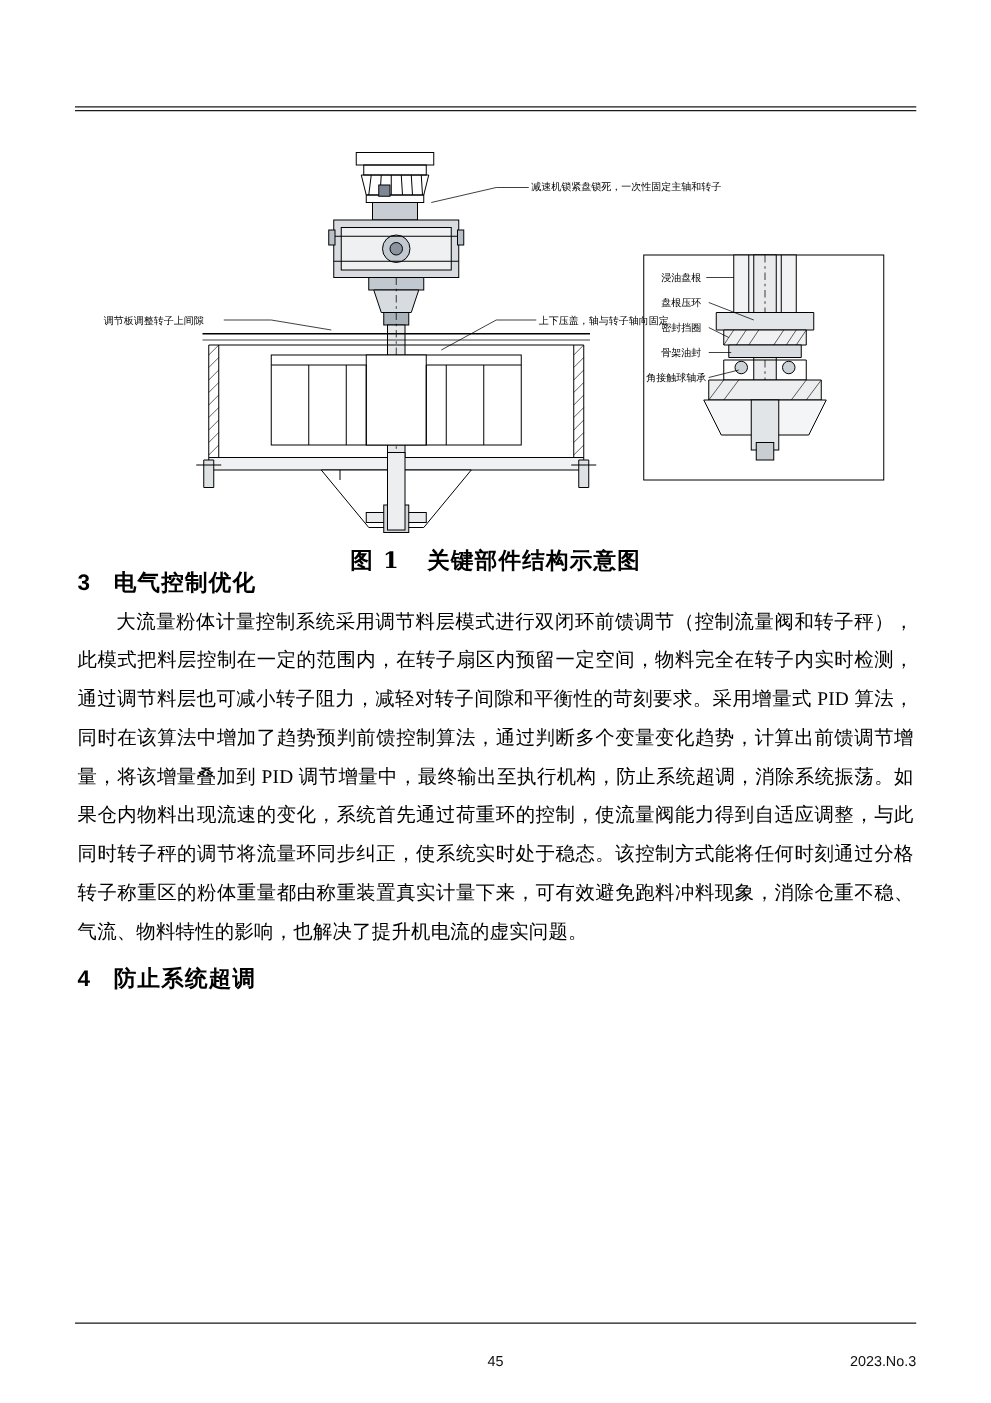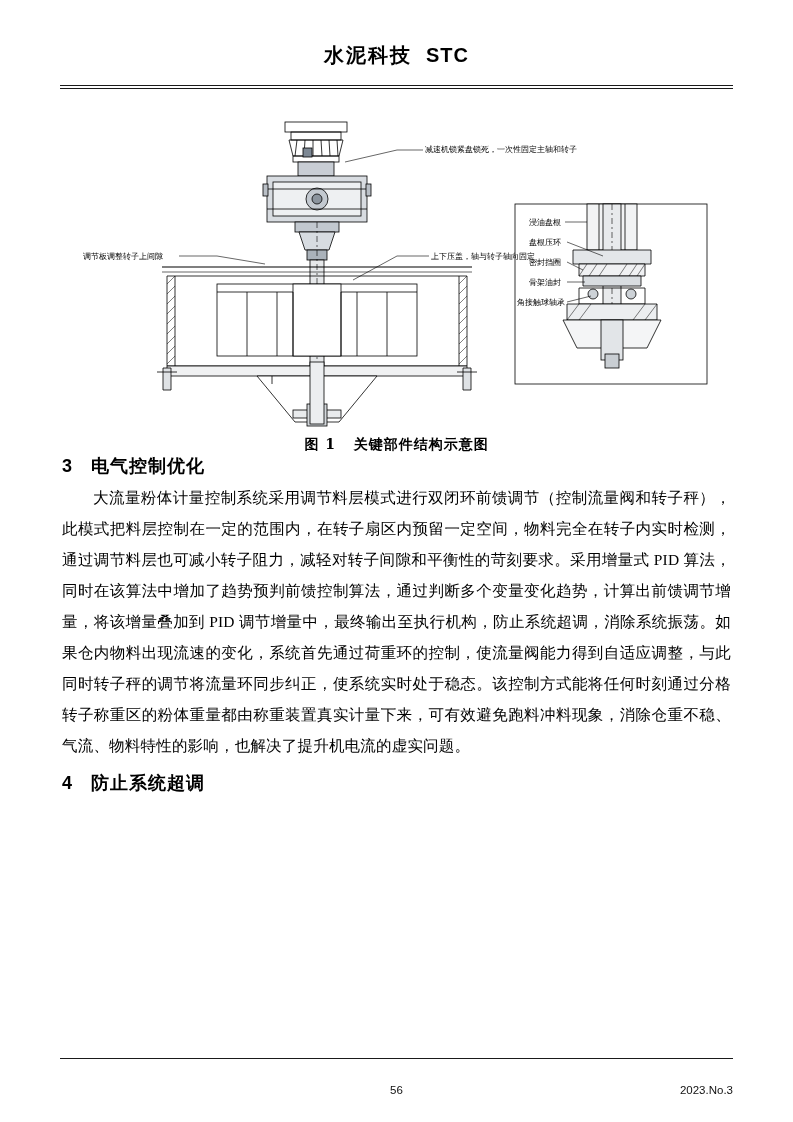--- a/index.html
+++ b/index.html
@@ -59,21 +59,21 @@
   
   .figure{
     position:relative;
     width:100%;
     height:340px;
     margin-top:8px;
   }
   .figure svg{display:block;margin:0 auto;}
   .fig-caption{
     text-align:center;
-    font-size:14px;
+    font-size:18px;
     font-family:"DejaVu Serif", serif;
     font-weight:bold;
     margin-top:2px;
     letter-spacing:1px;
   }
   
   h2.section{
     font-family:"DejaVu Sans", sans-serif;
     font-size:18px;
     font-weight:bold;
@@ -102,25 +102,20 @@
     position:absolute;right:0;
   }
   
   .lbl{font-family:"DejaVu Sans", sans-serif;font-size:8px;fill:#000;}
 </style>
 </head>
 <body>
 
 <div class="page">
 
-  <div class="header">
-    <span class="title">
-      <span>水泥科技</span><span class="stc">STC</span>
-    </span>
-  </div>
   <div class="rule-top"></div>
   <div class="rule-top2"></div>
 
   <div class="content">
 
 
     <div class="figure">
       <svg width="660" height="330" viewBox="0 0 660 330" xmlns="http://www.w3.org/2000/svg">
         <g stroke="#000" fill="none" stroke-width="0.8">
 
@@ -271,17 +266,17 @@
     <p class="para indent">大流量粉体计量控制系统采用调节料层模式进行双闭环前馈调节（控制流量阀和转子秤），此模式把料层控制在一定的范围内，在转子扇区内预留一定空间，物料完全在转子内实时检测，通过调节料层也可减小转子阻力，减轻对转子间隙和平衡性的苛刻要求。采用增量式 PID 算法，同时在该算法中增加了趋势预判前馈控制算法，通过判断多个变量变化趋势，计算出前馈调节增量，将该增量叠加到 PID 调节增量中，最终输出至执行机构，防止系统超调，消除系统振荡。如果仓内物料出现流速的变化，系统首先通过荷重环的控制，使流量阀能力得到自适应调整，与此同时转子秤的调节将流量环同步纠正，使系统实时处于稳态。该控制方式能将任何时刻通过分格转子称重区的粉体重量都由称重装置真实计量下来，可有效避免跑料冲料现象，消除仓重不稳、气流、物料特性的影响，也解决了提升机电流的虚实问题。</p>
 
     <h2 class="section">
       <span class="num">4</span><span>防止系统超调</span>
     </h2>
 
   </div>
 
   <div class="rule-bot"></div>
   <div class="footer">
-    <span class="pagenum">56</span>
+    <span class="pagenum">45</span>
     <span class="issue">2023.No.3</span>
   </div>
 
 </div>
 
 </body></html>

